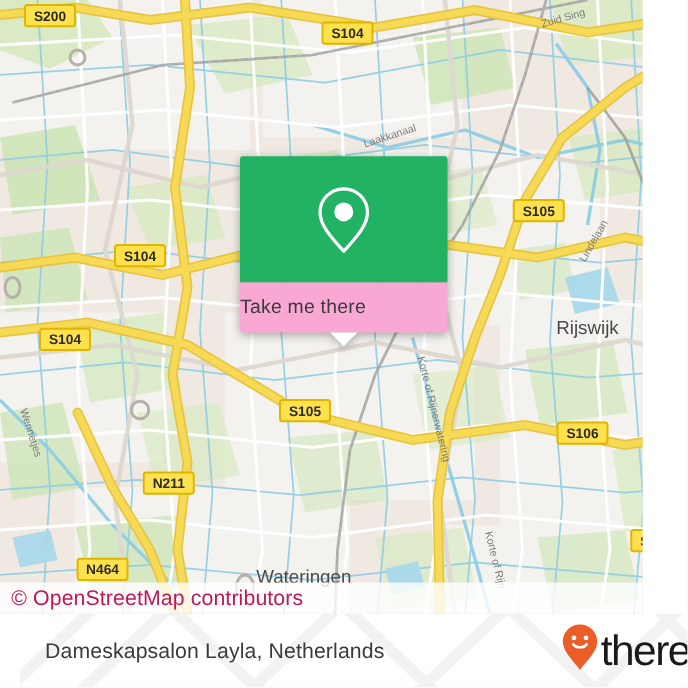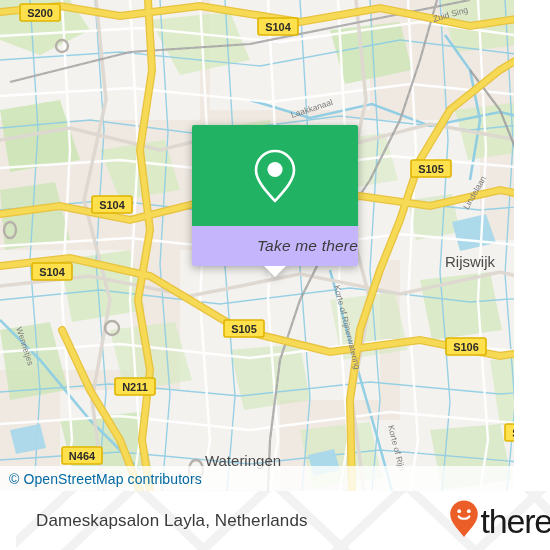--- a/index.html
+++ b/index.html
@@ -37,22 +37,22 @@
     width: 550px;
     height: 25px;
     background: rgba(255,255,255,0.80);
     display: flex;
     align-items: center;
     box-sizing: border-box;
     padding-left: 9px;
     z-index: 30;
   }
   .attribution-text {
-    font-size: 14px;
-    color: #0369a1;
+    font-size: 17px;
+    color: #be185d;
     letter-spacing: 0.1px;
     white-space: nowrap;
   }
 
   
   .popup {
     position: absolute;
     left: 192px;
     top: 125px;
     width: 166px;
@@ -62,27 +62,26 @@
   .popup-green {
     height: 101px;
     background: #21b363;
     display: flex;
     align-items: center;
     justify-content: center;
     border-radius: 2px 2px 0 0;
   }
   .popup-white {
     height: 40px;
-    background: #c4b5fd;
+    background: #f9a8d4;
     display: flex;
     align-items: center;
-    justify-content: flex-end;
+    justify-content: flex-start;
     border-radius: 0 0 2px 2px;
     position: relative;
-    font-style: italic;
   }
   .popup-label {
     font-size: 15.5px;
     color: #3b3b3b;
     letter-spacing: 0.2px;
   }
   .popup-tail {
     position: absolute;
     left: 50%;
     bottom: -11px;

